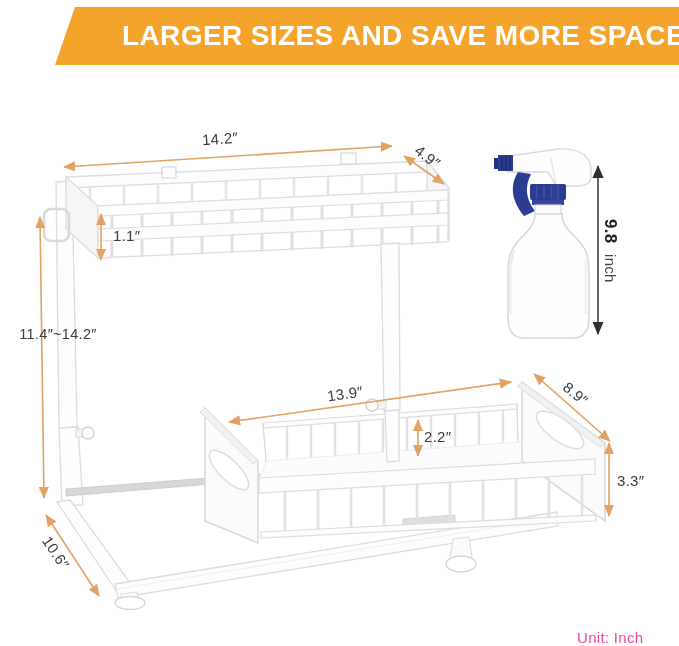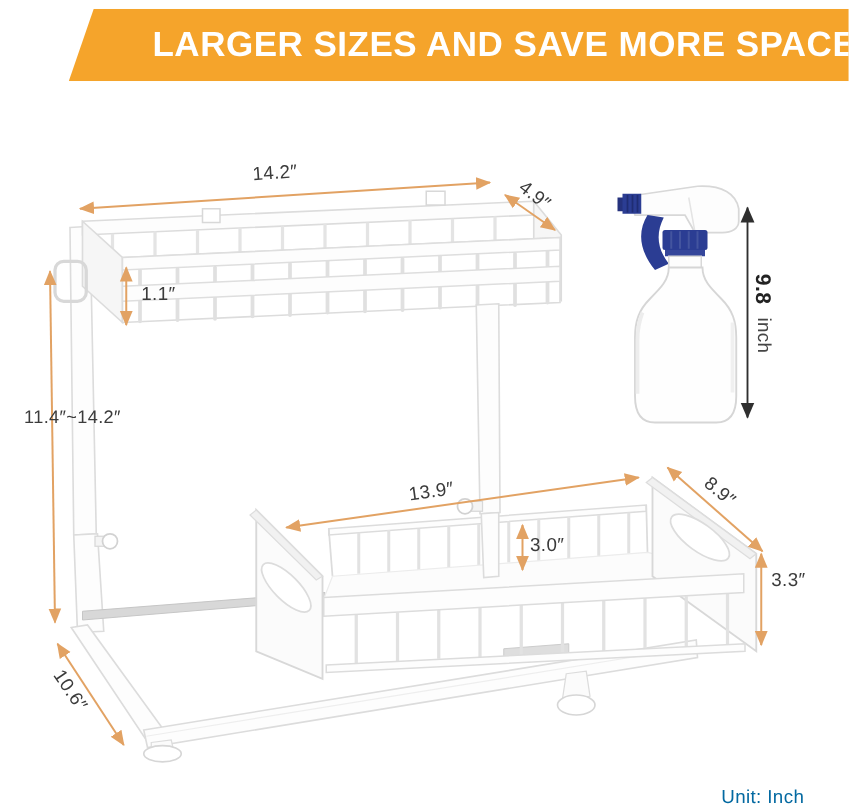--- a/index.html
+++ b/index.html
@@ -22,21 +22,21 @@
   
   .lbl{
     position:absolute;color:#3b3b3b;font-size:15px;letter-spacing:.3px;
     white-space:nowrap;transform-origin:center;z-index:5;
   }
   .adj{width:116px;text-align:center;font-size:14.5px;line-height:17px;}
   .adj span{display:block;}
   .adj span + span{margin-top:22px;}
   .vert{writing-mode:vertical-rl;}
   .bold{font-weight:bold;font-size:17px;color:#222;}
-  .unit-note{font-size:15px;color:#0369a1;}
+  .unit-note{font-size:15px;color:#ec4899;}
 </style>
 </head>
 <body>
 
 <div class="banner">
   <span class="banner-text">LARGER SIZES AND SAVE MORE SPACE</span>
 </div>
 
 <svg width="679" height="646" viewBox="0 0 679 646">
   <defs>
@@ -203,21 +203,21 @@
 
 <span class="lbl" style="left:202px;top:130px;transform:rotate(-4deg)">14.2″</span>
 <span class="lbl" style="left:414px;top:148px;transform:rotate(38deg)">4.9″</span>
 <span class="lbl" style="left:113px;top:227px">1.1″</span>
 
 <div class="lbl adj" style="left:0px;top:326px">
   <span>11.4″~14.2″</span>
 </div>
 
 <span class="lbl" style="left:327px;top:385px;transform:rotate(-8deg)">13.9″</span>
-<span class="lbl" style="left:424px;top:428px">3.0″</span>
+<span class="lbl" style="left:424px;top:428px">2.2″</span>
 <span class="lbl" style="left:562px;top:385px;transform:rotate(40deg)">8.9″</span>
-<span class="lbl" style="left:617px;top:456px">3.3″</span>
+<span class="lbl" style="left:617px;top:472px">3.3″</span>
 <span class="lbl" style="left:38px;top:544px;transform:rotate(56deg)">10.6″</span>
 
 <span class="lbl vert bold" style="left:600px;top:219px">9.8</span>
 <span class="lbl vert" style="left:602px;top:254px;color:#454545">inch</span>
 
 <span class="lbl unit-note" style="left:577px;top:629px">Unit: Inch</span>
 
 </body></html>

